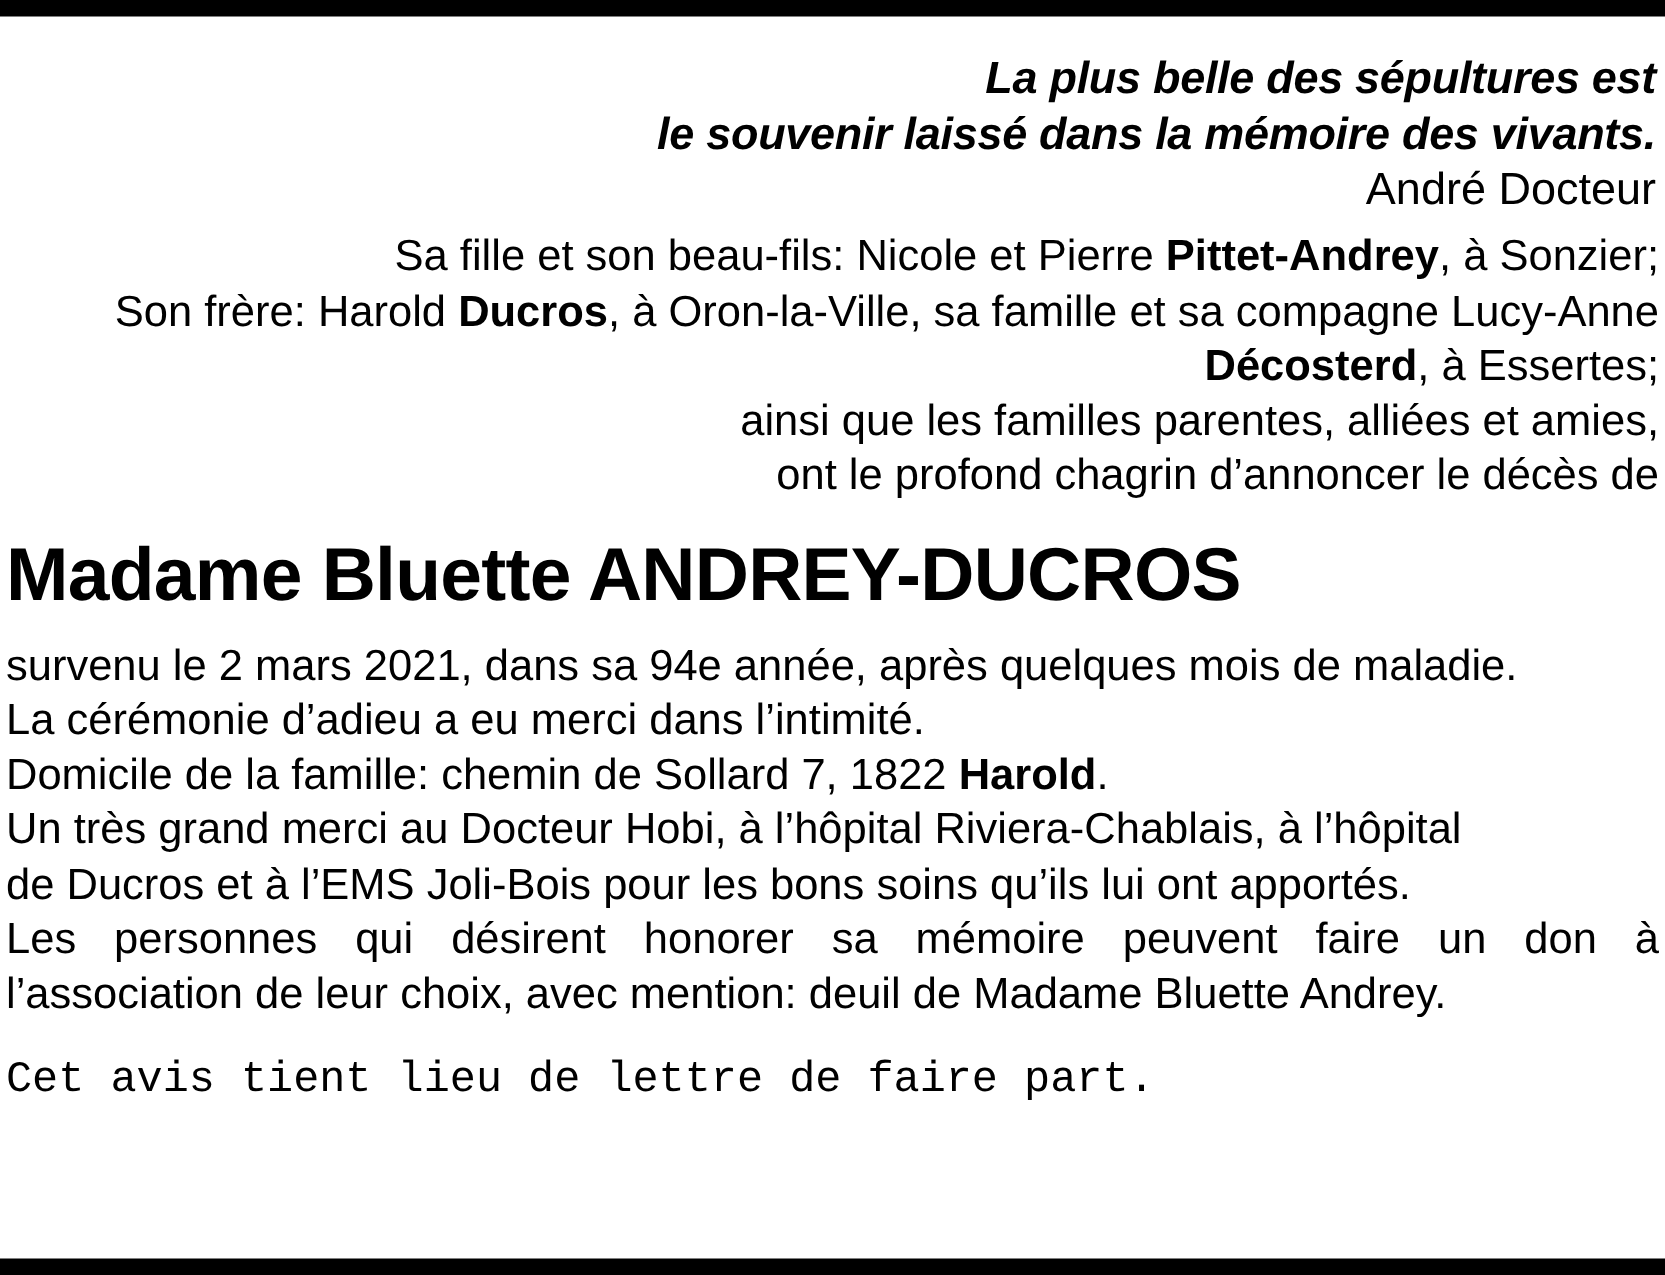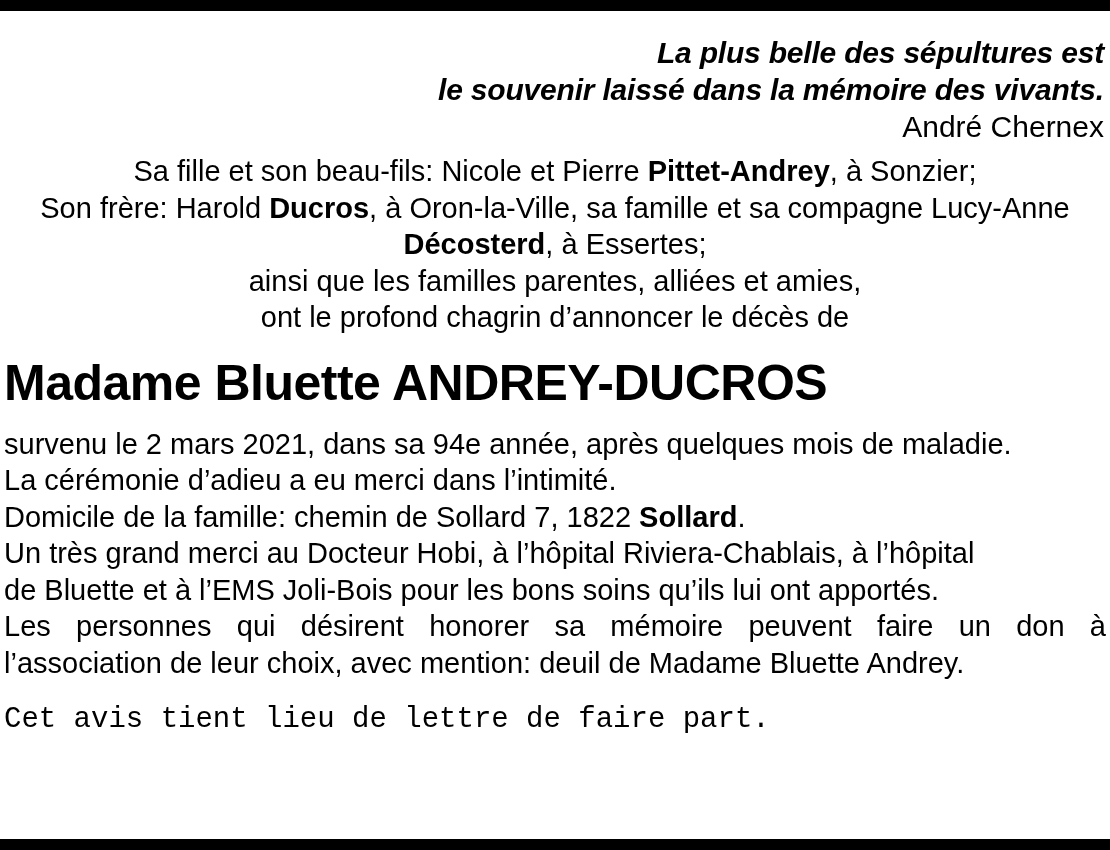--- a/index.html
+++ b/index.html
@@ -64,21 +64,21 @@
     font-size: 30px;
     line-height: 38px;
     padding-right: 2px;
   }
 
   
   .family {
     margin-top: 7px;
     font-size: 29px;
     line-height: 36.5px;
-    text-align: center;
+    text-align: right;
   }
   .family p {
     margin: 0;
   }
   .family b { font-weight: 700; }
 
   
   .deceased-name {
     text-align: left;
     font-weight: 700;
@@ -120,38 +120,38 @@
 <div class="notice">
 
   <div class="rule-top"></div>
 
   <div class="body-area">
 
     <div class="epigraph">
       <span class="epigraph-line">La plus belle des sépultures est</span>
       <span class="epigraph-line">le souvenir laissé dans la mémoire des vivants.</span>
     </div>
-    <div class="attribution">André Chernex</div>
+    <div class="attribution">André Docteur</div>
 
     <div class="family">
       <p><span>Sa fille et son beau-fils: Nicole et Pierre </span><b>Pittet-Andrey</b><span>, à Sonzier;</span></p>
       <p><span>Son frère: Harold </span><b>Ducros</b><span>, à Oron-la-Ville, sa famille et sa compagne Lucy-Anne</span></p>
       <p><b>Décosterd</b><span>, à Essertes;</span></p>
       <p>ainsi que les familles parentes, alliées et amies,</p>
       <p>ont le profond chagrin d’annoncer le décès de</p>
     </div>
 
     <div class="deceased-name">Madame Bluette ANDREY-DUCROS</div>
 
     <div class="details">
       <p>survenu le 2 mars 2021, dans sa 94e année, après quelques mois de maladie.</p>
       <p>La cérémonie d’adieu a eu merci dans l’intimité.</p>
-      <p><span>Domicile de la famille: chemin de Sollard 7, 1822 </span><b>Sollard</b><span>.</span></p>
+      <p><span>Domicile de la famille: chemin de Sollard 7, 1822 </span><b>Harold</b><span>.</span></p>
       <p>Un très grand merci au Docteur Hobi, à l’hôpital Riviera-Chablais, à l’hôpital</p>
-      <p>de Bluette et à l’EMS Joli-Bois pour les bons soins qu’ils lui ont apportés.</p>
+      <p>de Ducros et à l’EMS Joli-Bois pour les bons soins qu’ils lui ont apportés.</p>
       <p class="justified">Les personnes qui désirent honorer sa mémoire peuvent faire un don à</p>
       <p class="justified-last">l’association de leur choix, avec mention: deuil de Madame Bluette Andrey.</p>
     </div>
 
     <div class="closing">Cet avis tient lieu de lettre de faire part.</div>
 
   </div>
 
   <div class="rule-bottom"></div>
 

